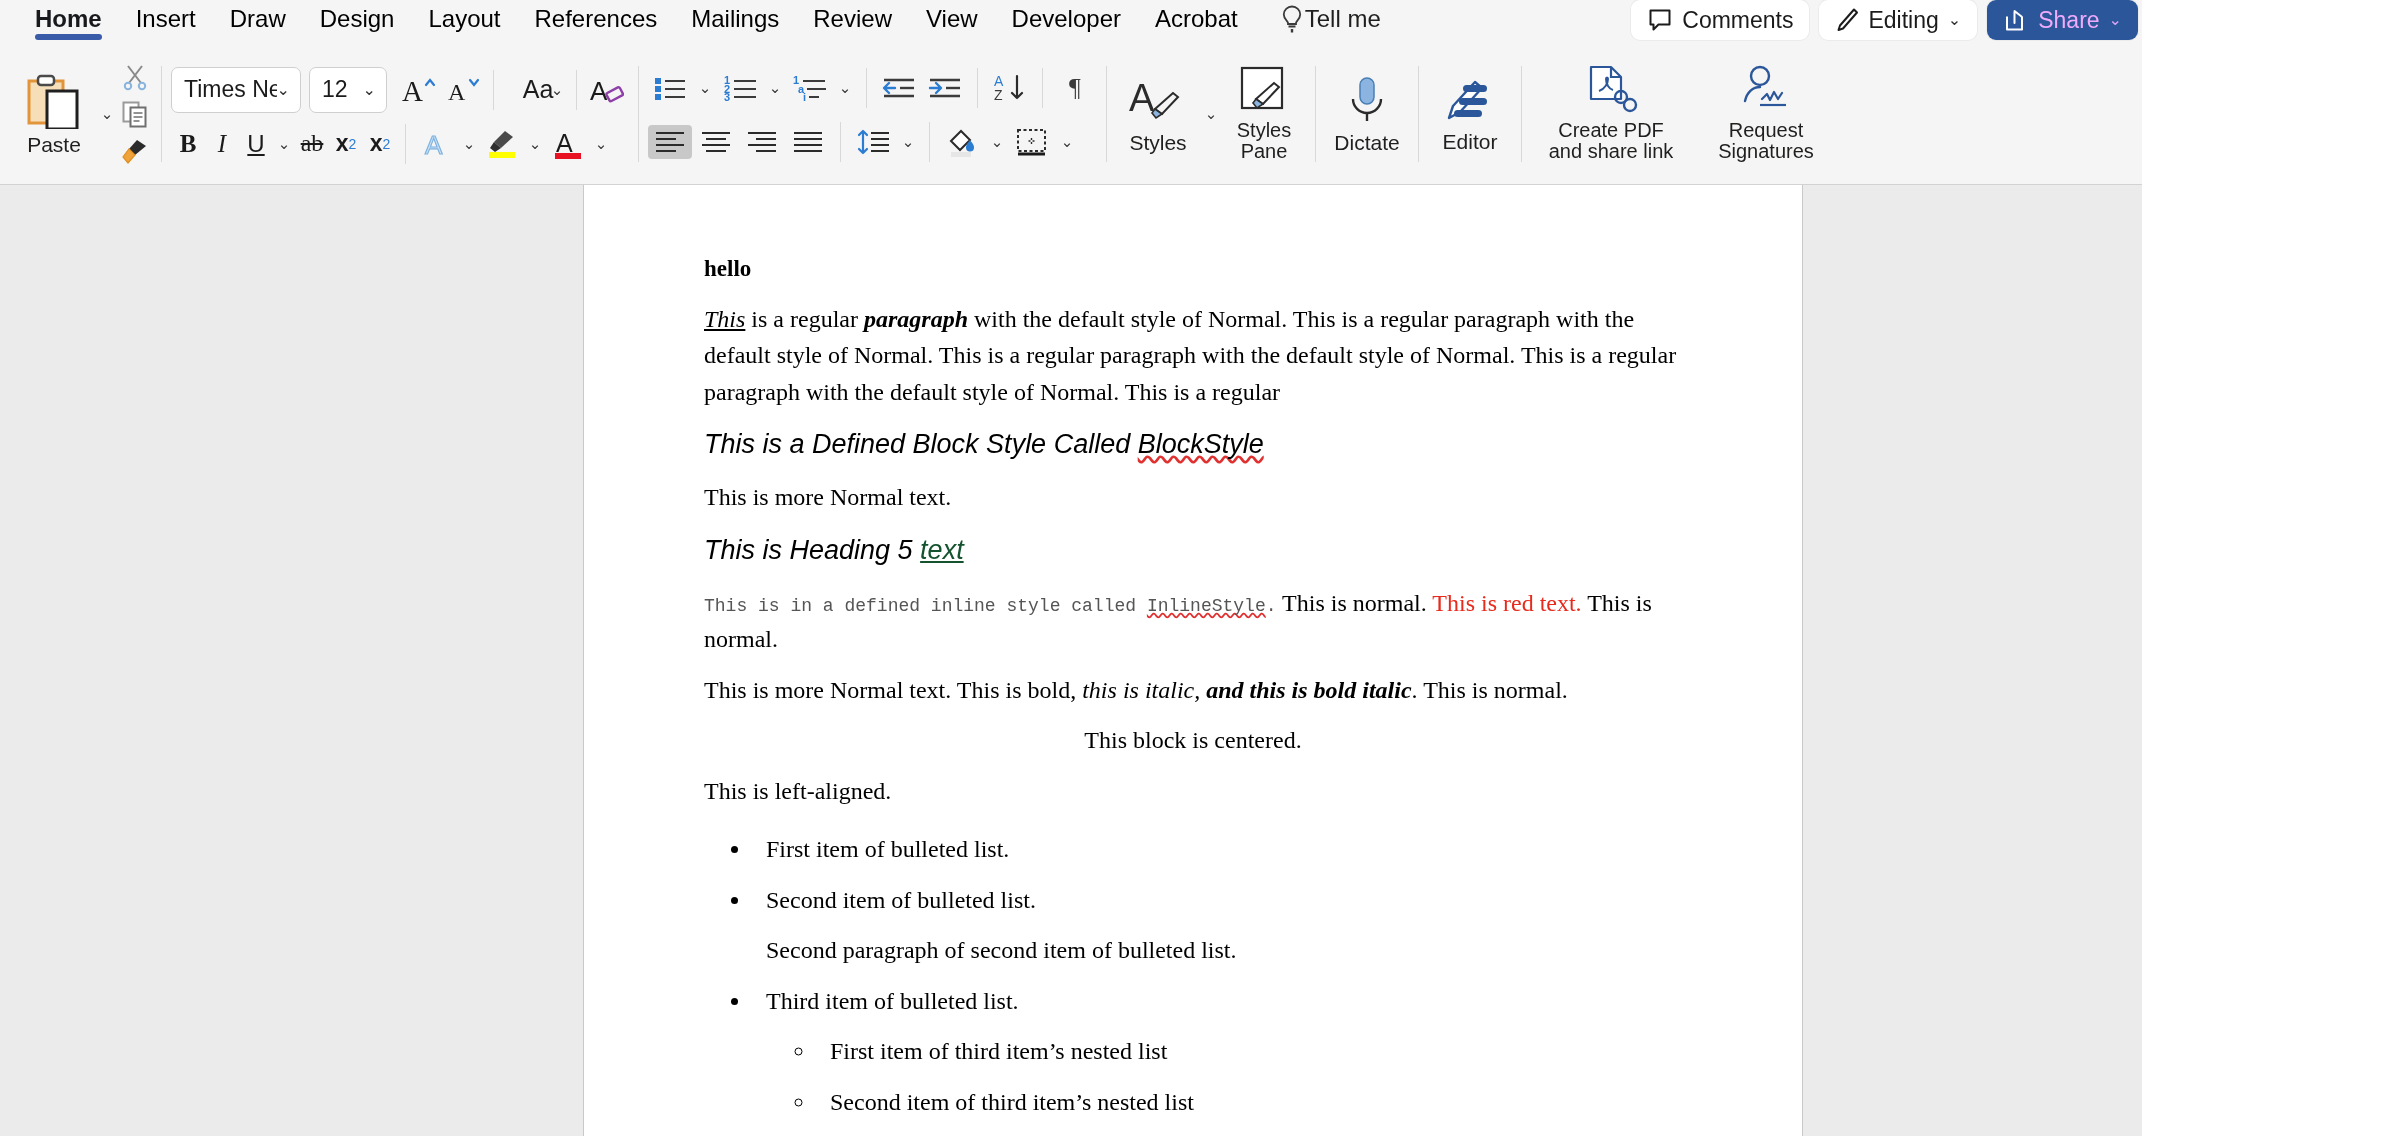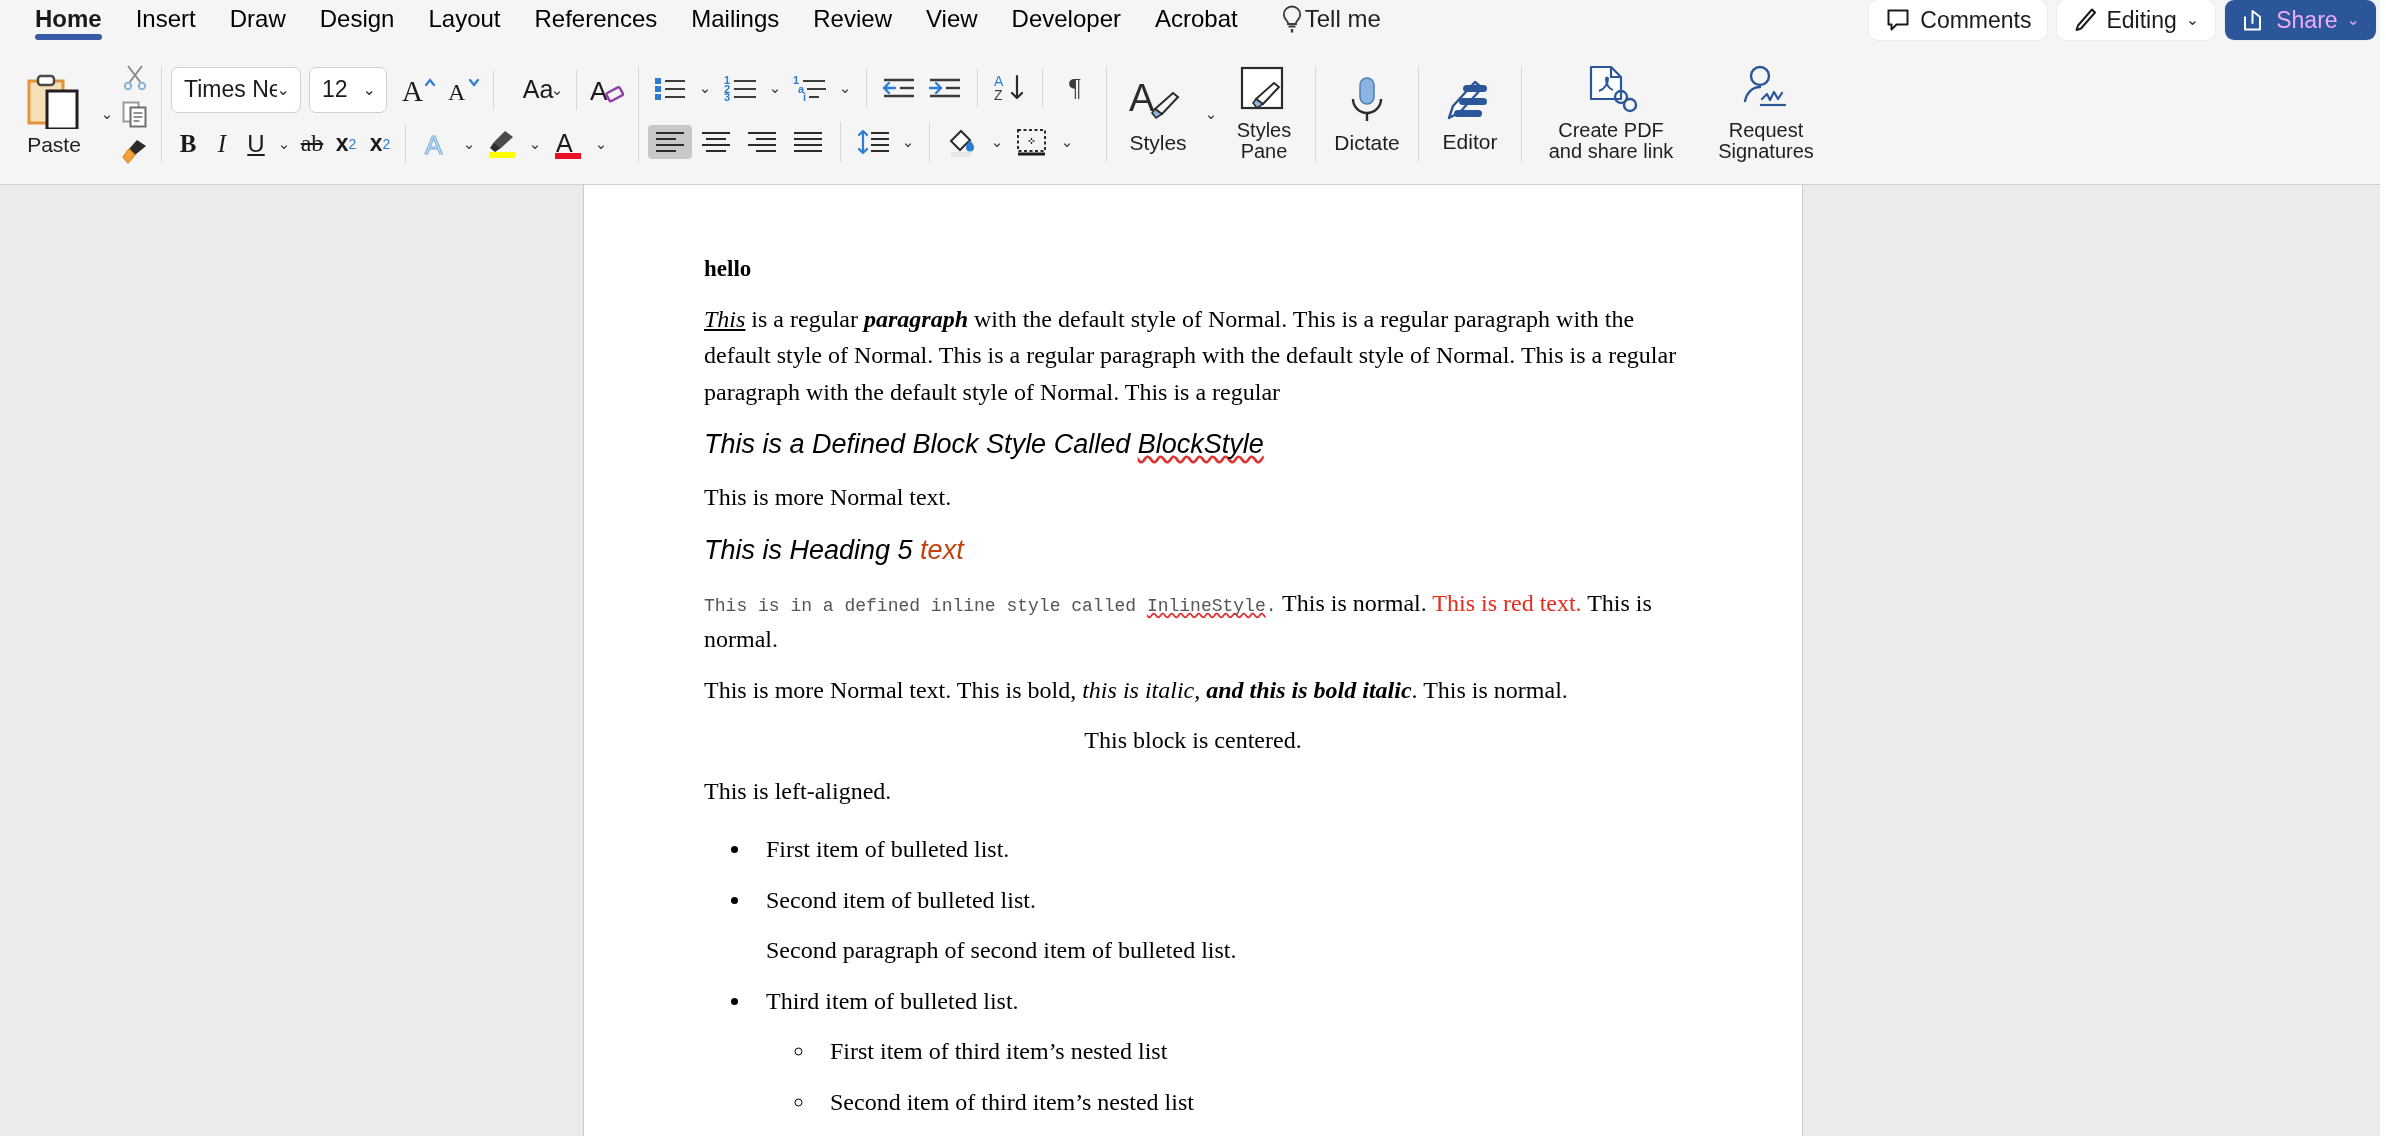--- a/index.html
+++ b/index.html
@@ -2,21 +2,21 @@
 <html><head>
 <meta charset="utf-8">
 <style>
   * { box-sizing: border-box; margin: 0; padding: 0; }
   html, body {
     width: 2386px; height: 1136px;
     overflow: hidden;
     font-family: "Liberation Sans", sans-serif;
     background: #ffffff;
   }
-  #app { width: 2380px; height: 1136px; position: relative; display: flex; flex-direction: column; }
+  #app { width: 2142px; height: 1136px; position: relative; display: flex; flex-direction: column; }
 
   
   .tabstrip {
     height: 44px; background: #f5f5f5;
     display: flex; align-items: flex-start;
     padding-left: 18px; flex: 0 0 44px; position: relative;
   }
   .tab {
     font-size: 24px; color: #000000; padding: 4px 17px 0 17px;
     line-height: 30px; cursor: default; white-space: nowrap; position: relative;
@@ -108,21 +108,21 @@
     font-family: "Liberation Sans", sans-serif;
     font-style: italic; font-size: 27px; margin: 22px 0 6px 0; font-weight: normal;
   }
   .u { text-decoration: underline; }
   .i { font-style: italic; }
   .bi { font-weight: bold; font-style: italic; }
   .red { color: #e8291c; }
   .mono { font-family: "Liberation Mono", monospace; font-size: 18px; color: #555555; }
   .centered { text-align: center; }
   .leftal { text-align: left; }
-  .linkish { color: #c2410c; }
+  .linkish { color: #14532d; text-decoration: underline; }
   .sp { text-decoration: underline wavy #e03131; text-decoration-skip-ink: none; }
 
   ul.blist, ol.nlist { margin: 22px 0 22px 0; padding-left: 48px; }
   ul.blist > li, ol.nlist > li { margin-bottom: 1px; padding-left: 14px; }
   ul.blist { list-style: disc; }
   ul.inner { list-style: circle; margin: 0; padding-left: 50px; }
   ul.inner > li { padding-left: 14px; }
   li p { margin: 0; }
 </style>
 </head>

